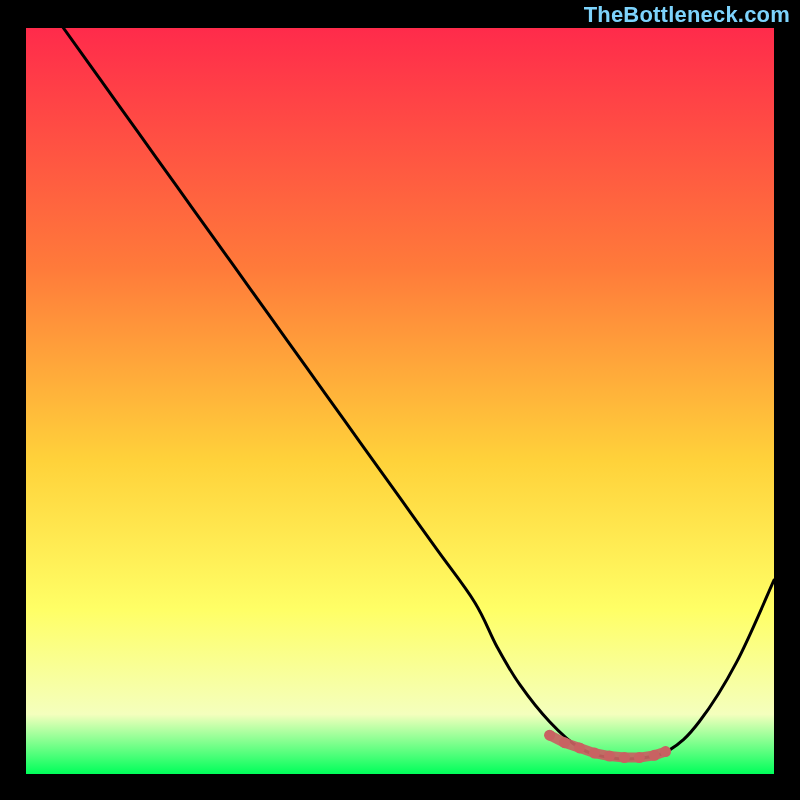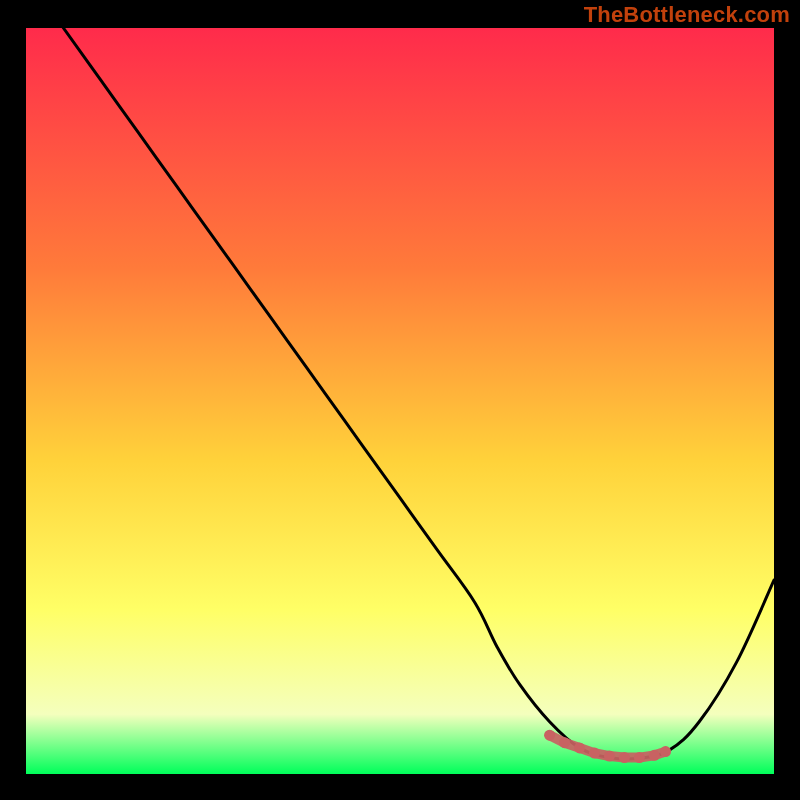--- a/index.html
+++ b/index.html
@@ -17,21 +17,21 @@
     top: 0;
     width: 800px;
     height: 800px;
   }
   .watermark {
     position: absolute;
     top: 2px;
     right: 10px;
     font-size: 22px;
     font-weight: bold;
-    color: #c2410c;
+    color: #7dd3fc;
     letter-spacing: 0.2px;
   }
   .plot-wrap {
     position: absolute;
     left: 26px;
     top: 28px;
     width: 748px;
     height: 746px;
   }
   svg { display: block; }

